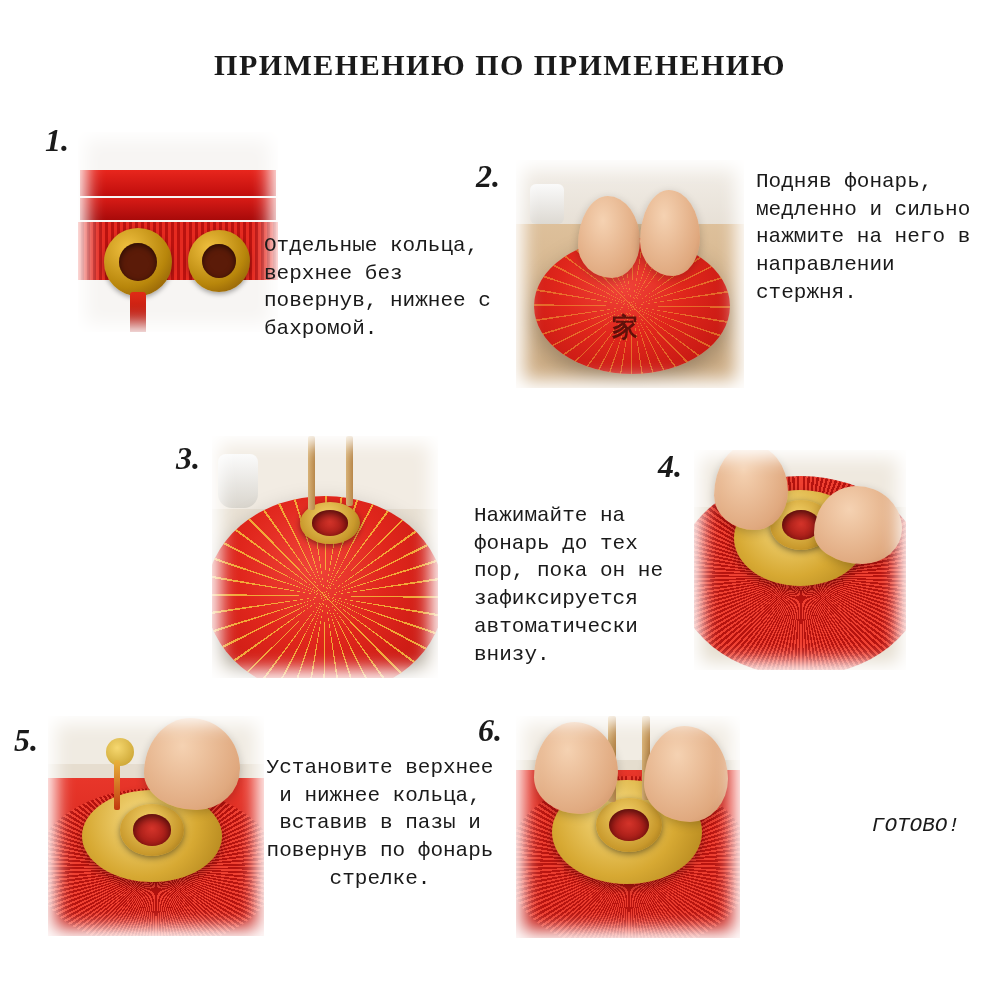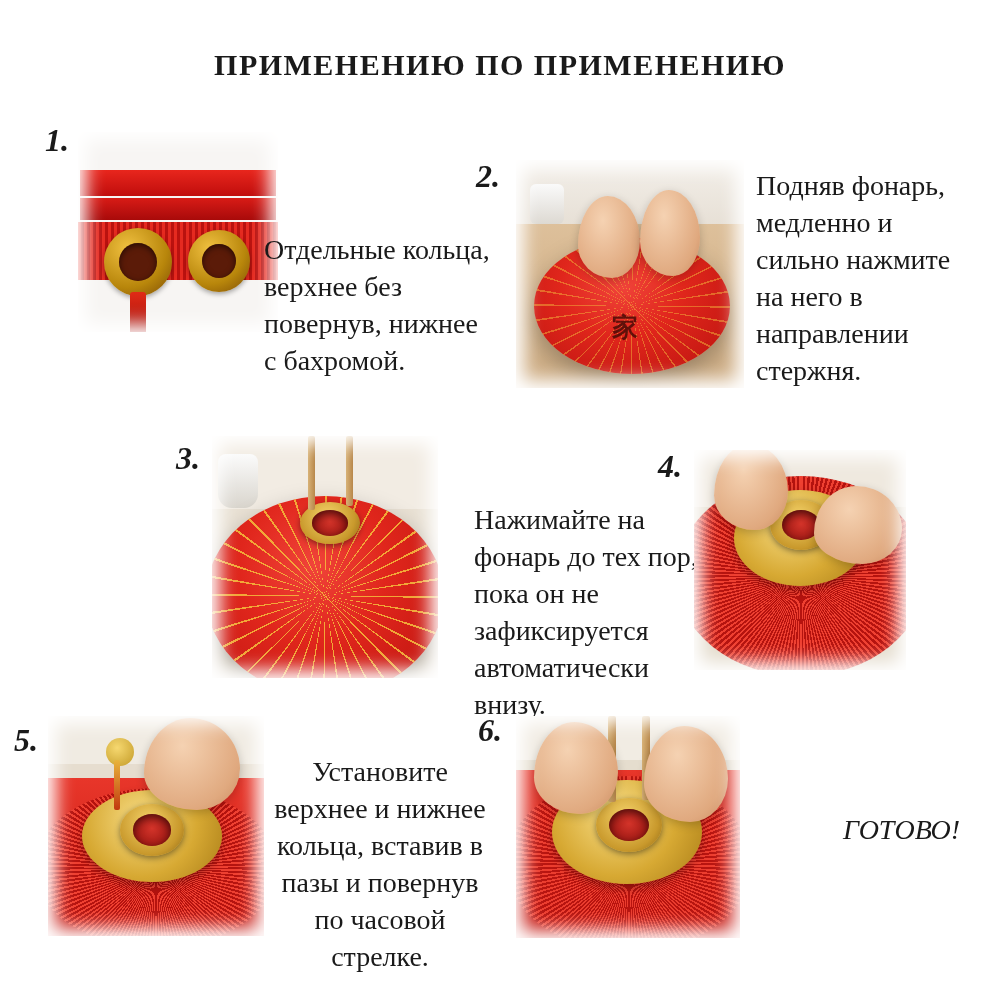--- a/index.html
+++ b/index.html
@@ -30,23 +30,23 @@
   .step { position: absolute; }
   .step-num {
     position: absolute;
     font-size: 32px;
     font-weight: bold;
     font-style: italic;
     font-family: "Liberation Serif", serif;
   }
   .step-text {
     position: absolute;
-    font-size: 28px;
+    font-size: 21px;
     line-height: 1.32;
-    font-family: Liberation Serif, serif;
+    font-family: Liberation Mono, monospace;
   }
   .photo {
     position: absolute;
     overflow: hidden;
     background: #ffffff;
   }
   .photo .inner {
     position: absolute;
     inset: 0;
     overflow: hidden;
@@ -264,21 +264,21 @@
       <div class="hub" style="left:72px; top:88px; width:64px; height:52px;">
           <div class="cup"></div>
         </div>
       <div style="position:absolute;left:58px;top:22px;width:28px;height:28px;border-radius:50%;background:radial-gradient(circle at 40% 35%,#f6d870,#c39a26);"></div>
       <div class="rod" style="left:66px; top:44px; width:6px; height:50px; background:linear-gradient(180deg,#e8b43a,#c2380f);"></div>
       <div class="hand" style="left:96px; top:2px; width:96px; height:92px;"></div>
     </div>
     <div class="fade"></div>
   </div>
 
-  <div class="step-text" style="left:264px; top:754px; width:232px; text-align:center;">Установите верхнее и нижнее кольца, вставив в пазы и повернув по часовой стрелке.</div>
+  <div class="step-text" style="left:264px; top:754px; width:232px; text-align:center;">Установите верхнее и нижнее кольца, вставив в пазы и повернув по фонарь стрелке.</div>
 </div>
 
 <div class="step">
   <div class="step-num" style="left:478px; top:712px;">6.</div>
 
   <div class="photo" style="left:516px; top:716px; width:224px; height:222px;">
     <div class="inner">
       <div style="position:absolute;inset:0;background:linear-gradient(180deg,#f1ece3 0 20%,#e5ddce 20% 100%);"></div>
       <div class="mat" style="left:-12px; top:54px; width:250px; height:178px;"></div>
       <div class="fringe-ring" style="left:-10px; top:60px; width:246px; height:176px; opacity:.9;"></div>

